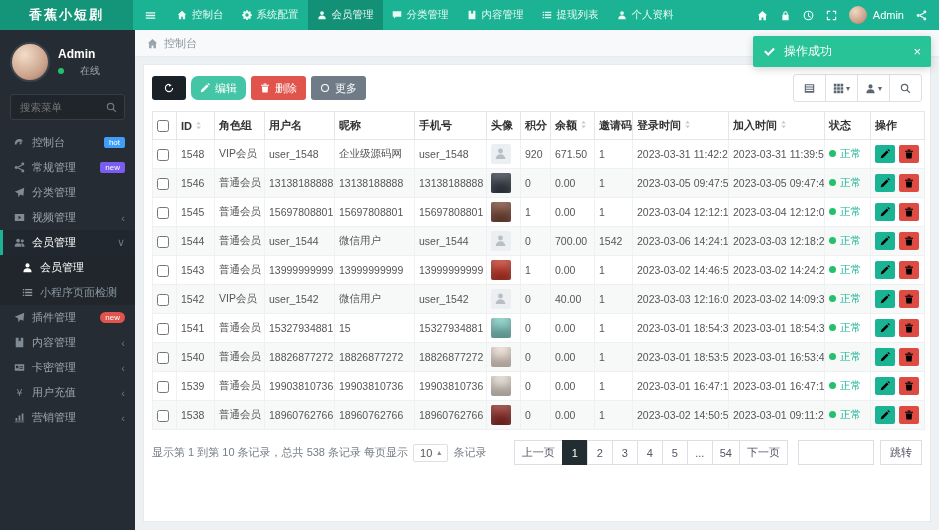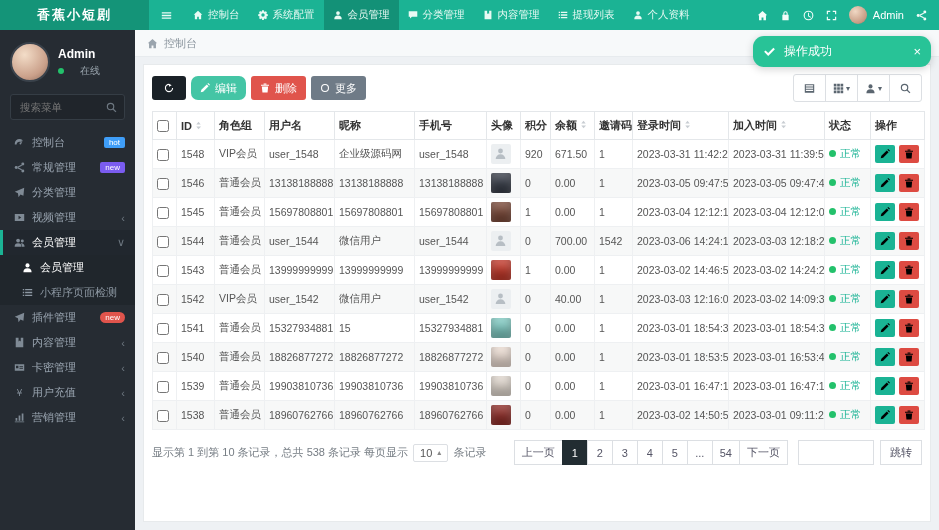--- a/index.html
+++ b/index.html
@@ -4,21 +4,21 @@
 <style>
   html,body{margin:0;padding:0;background:#dfe3e8;}
   .stage{position:relative;width:939px;height:530px;overflow:hidden;background:#eef1f4;
          font-family:"Liberation Sans","DejaVu Sans",sans-serif;-webkit-font-smoothing:antialiased;}
   .ic{display:inline-flex;align-items:center;justify-content:center;line-height:1;}
   .ic svg{width:11px;height:11px;fill:currentColor;}
 
   
   .topbar{position:absolute;top:0;left:0;right:0;height:30px;background:#1bb394;color:#fff;
           display:flex;align-items:stretch;z-index:40;}
-  .logo{width:149px;flex:none;background:#149478;display:flex;align-items:center;justify-content:center;
+  .logo{width:133px;flex:none;background:#149478;display:flex;align-items:center;justify-content:center;
         font-weight:bold;font-size:13px;letter-spacing:2px;}
   .burger{display:flex;align-items:center;padding:0 12px;cursor:pointer;color:#eafcf6;}
   #topnav{display:flex;align-items:stretch;}
   .tn-item{display:flex;align-items:center;gap:5px;padding:0 9px;font-size:10.5px;color:#e8faf4;
            cursor:pointer;white-space:nowrap;}
   .tn-item.active{background:#139177;}
   .tn-item .ic svg{width:10px;height:10px;}
   .top-right{margin-left:auto;display:flex;align-items:center;gap:12px;padding-right:12px;}
   .tb-tool{cursor:pointer;color:#f2fdf9;}
   .top-user{display:flex;align-items:center;gap:6px;font-size:11px;cursor:pointer;}
@@ -108,21 +108,21 @@
   .pgbar{margin-left:auto;display:flex;align-items:center;}
   .pg{min-width:26px;height:25px;padding:0 7px;border:1px solid #dcdfe3;background:#fff;display:inline-flex;
       align-items:center;justify-content:center;color:#556;margin-left:-1px;cursor:pointer;box-sizing:border-box;}
   .pg.active{background:#222d32;border-color:#222d32;color:#fff;}
   .jump-input{width:70px;height:21px;border:1px solid #dcdfe3;margin-left:10px;outline:none;font-family:inherit;}
   .jump-btn{height:25px;padding:0 9px;border:1px solid #dcdfe3;background:#fff;color:#556;margin-left:6px;
             font-size:11px;cursor:pointer;font-family:inherit;}
 
   
   .toast{position:absolute;top:36px;right:8px;width:158px;background:#28c397;color:#fff;display:flex;
-         align-items:center;gap:8px;padding:7px 10px;border-radius:11px;font-size:12px;z-index:60;
+         align-items:center;gap:8px;padding:7px 10px;border-radius:2px;font-size:12px;z-index:60;
          box-shadow:0 2px 8px rgba(0,0,0,.18);}
   .toast .ic svg{width:13px;height:13px;}
   .toast-close{margin-left:auto;cursor:pointer;font-size:13px;line-height:1;}
 </style>
 </head>
 <body>
 
 <div class="stage">
 
   <div class="topbar">

